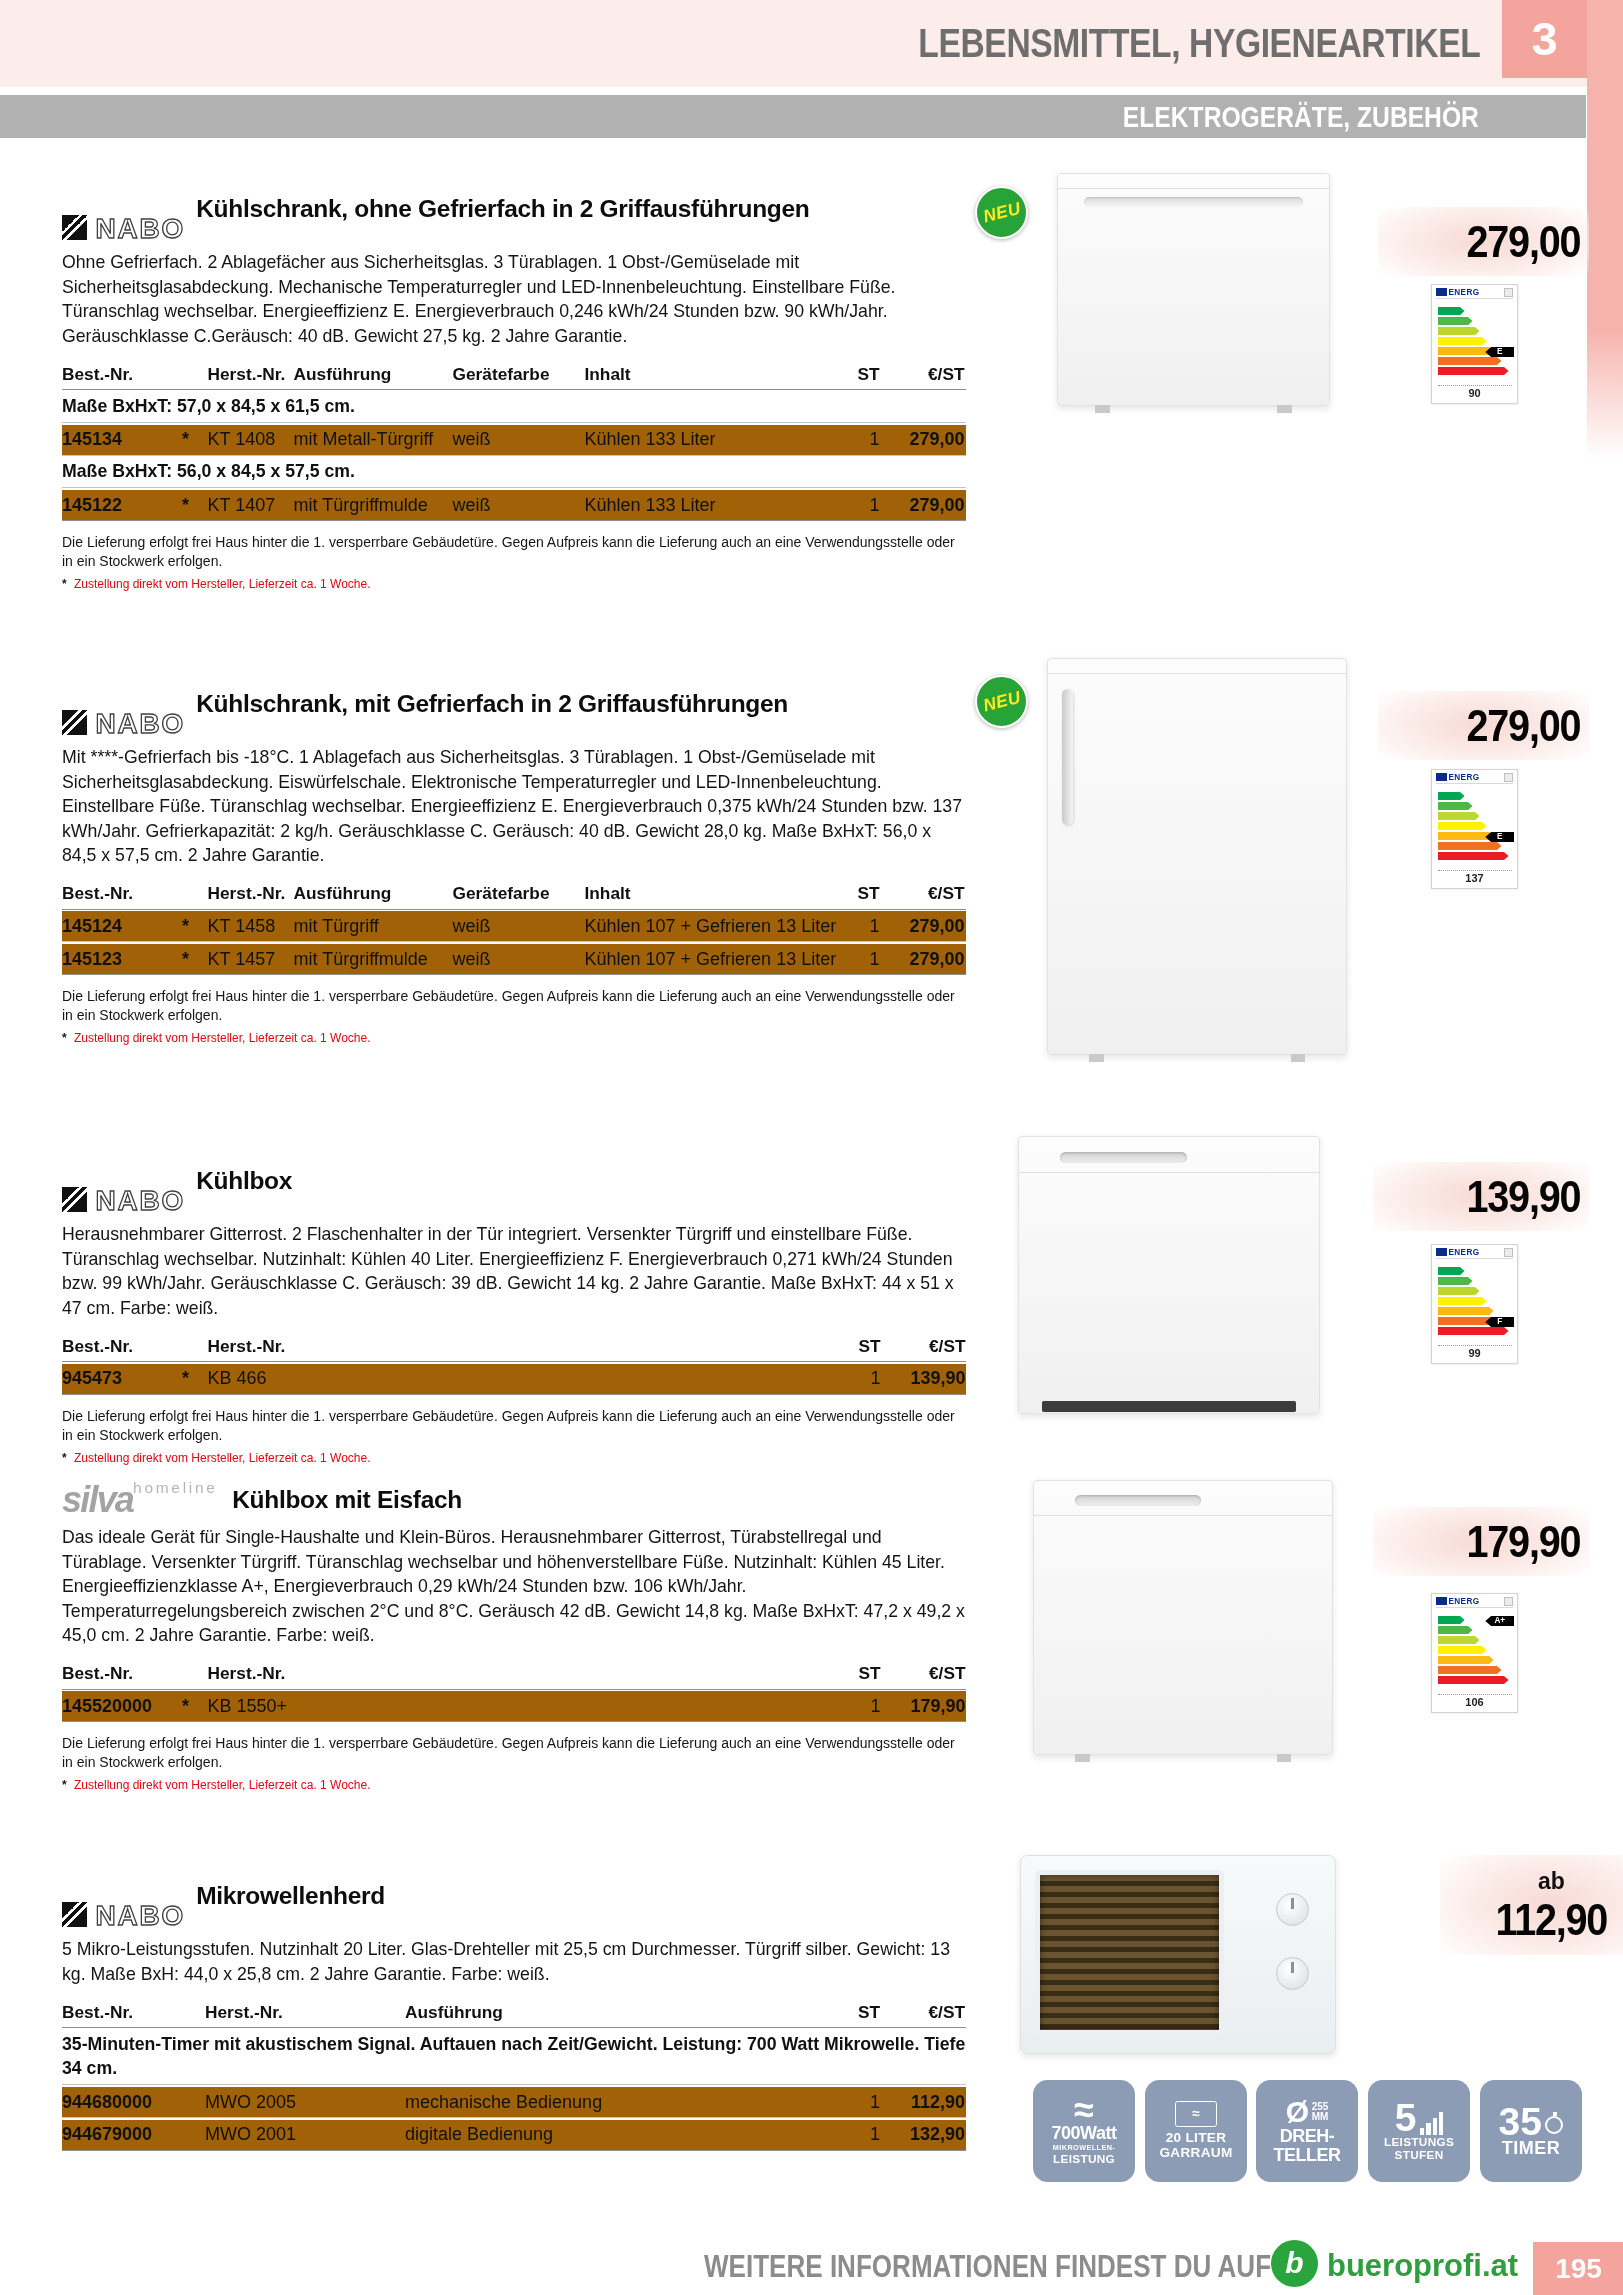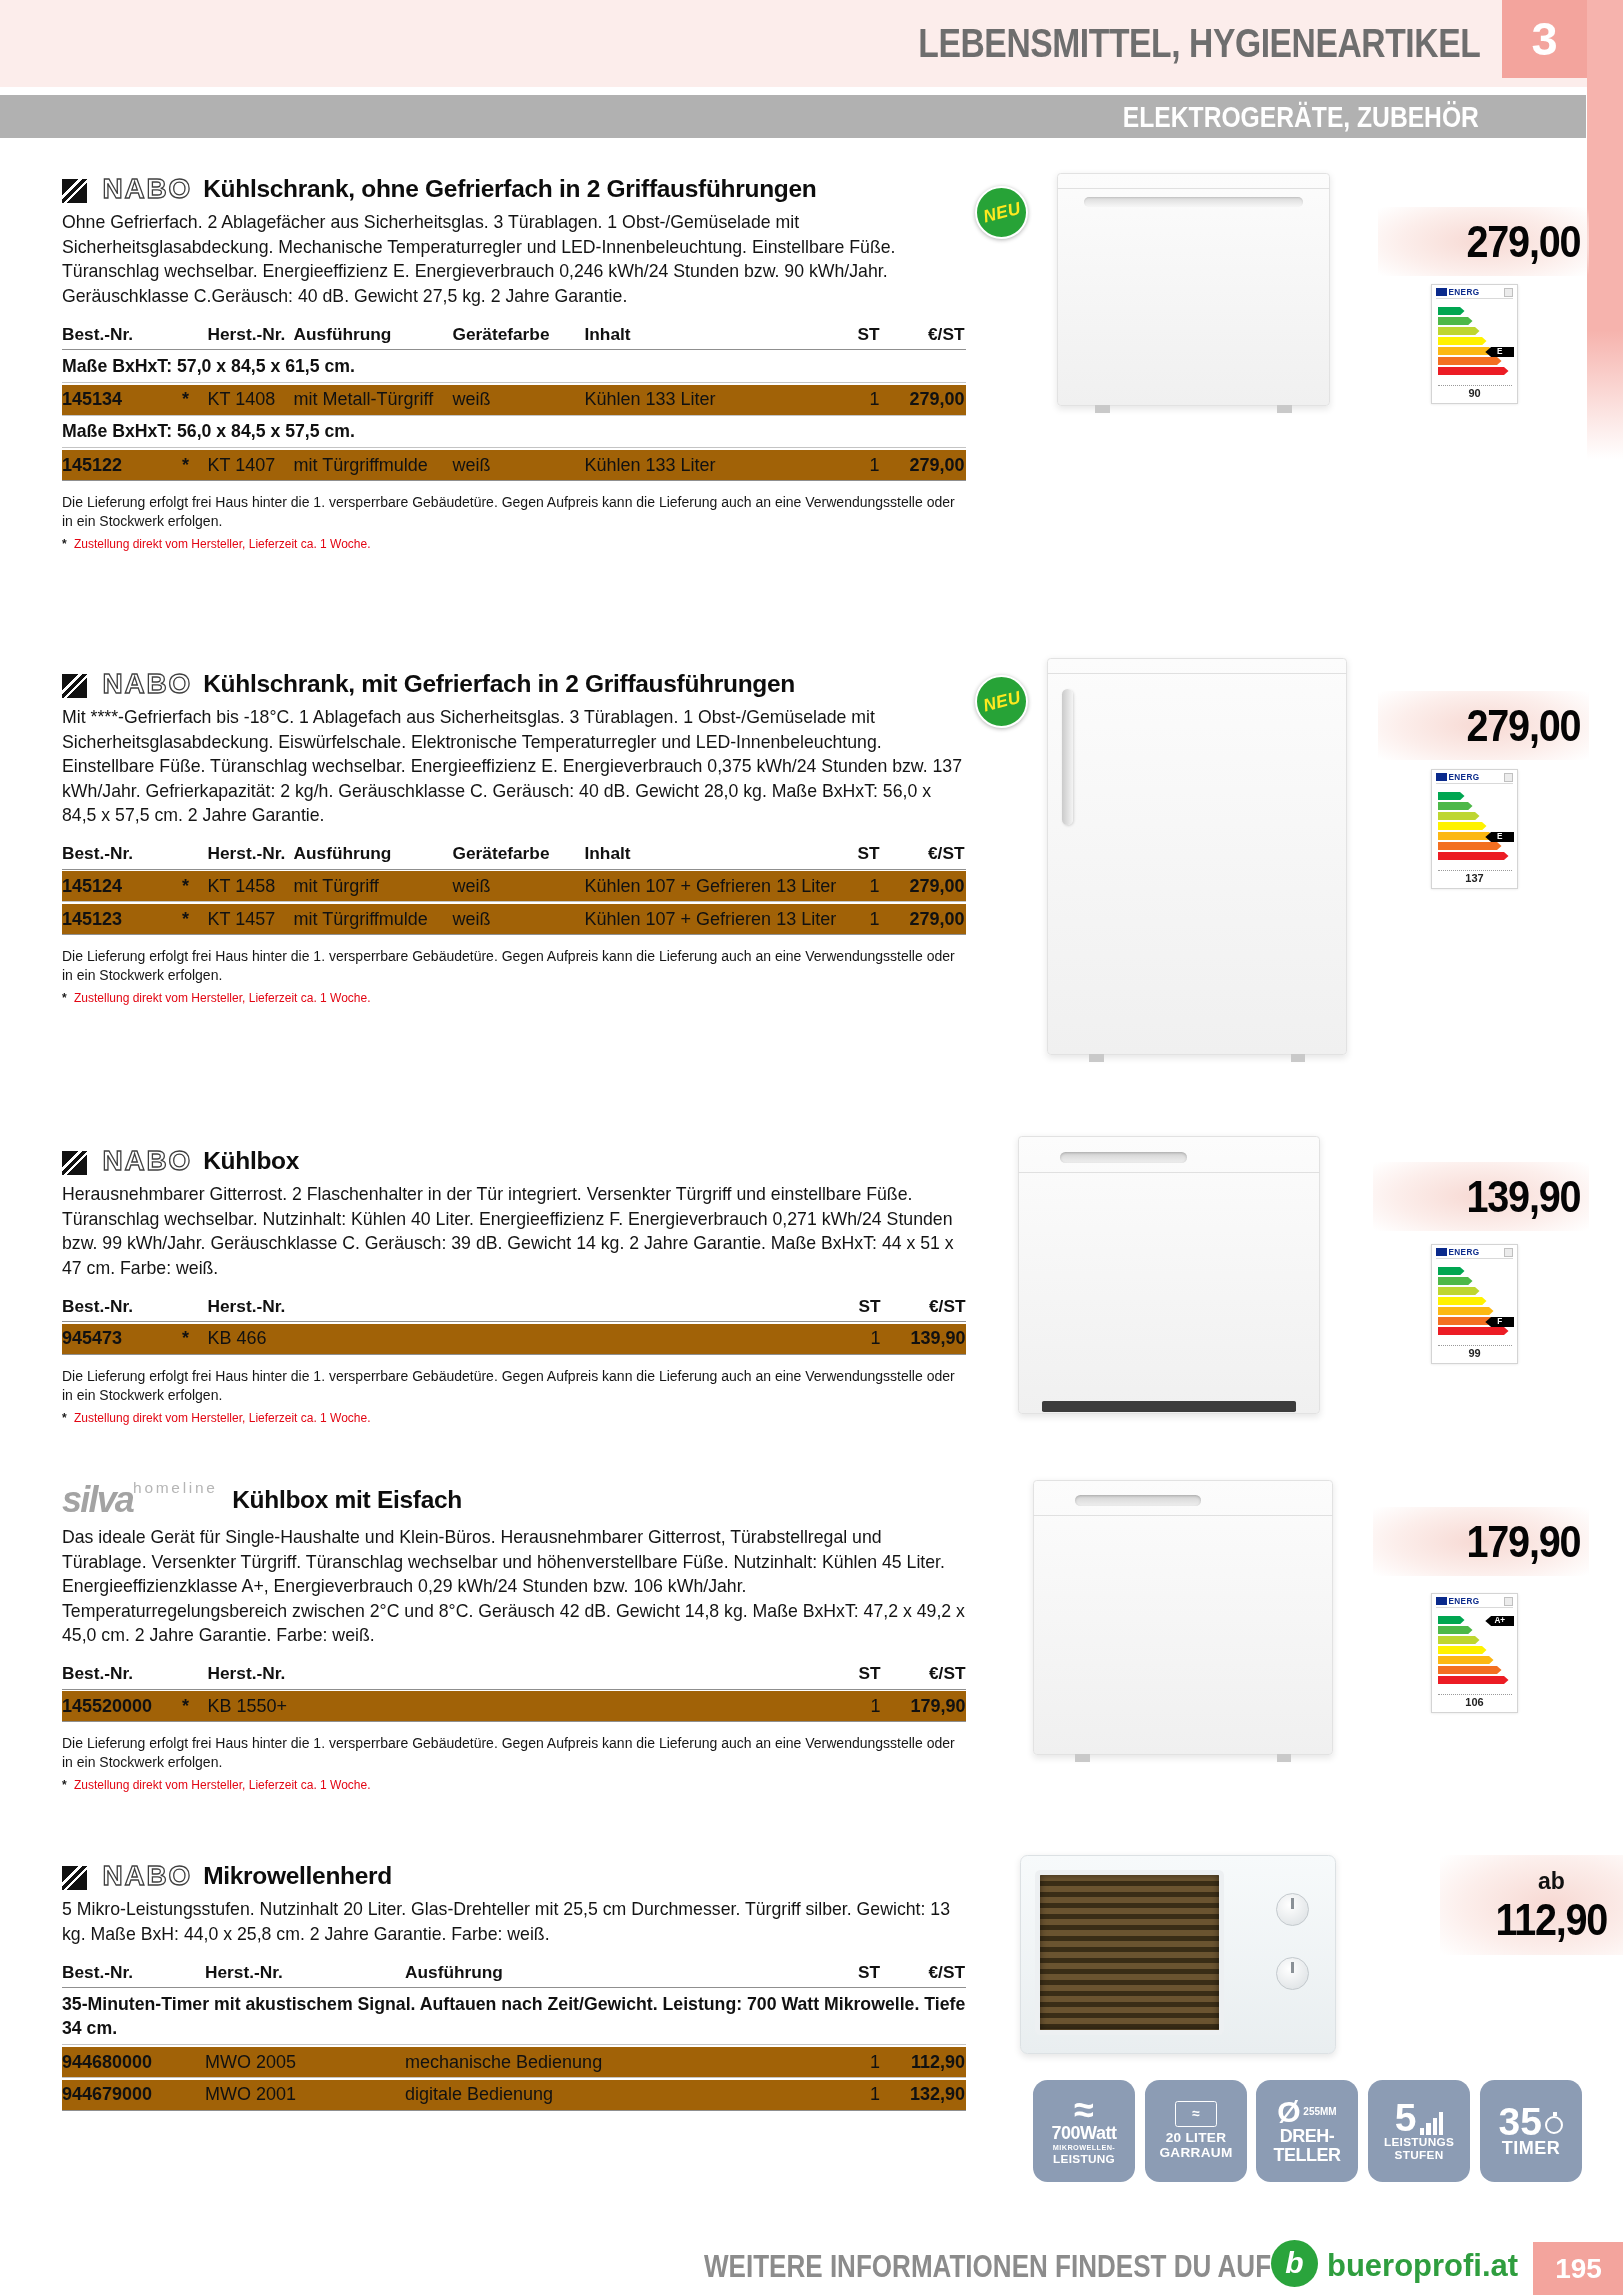--- a/index.html
+++ b/index.html
@@ -18,21 +18,21 @@
           color:#fff; font-size:47px; font-weight:700; text-align:center; line-height:78px; }
   .side-strip { position:absolute; right:0; top:0; width:37px; height:459px;
           background:linear-gradient(180deg,#f6b3ad 0%,#f6b3ad 72%,rgba(246,179,173,0) 100%); }
   .band-gray { position:absolute; left:0; top:95px; width:1586px; height:43px; background:#b1b1b1; }
   .hdr-sub { position:absolute; right:107px; top:5.5px; font-size:29px; font-weight:700; color:#fff;
              white-space:nowrap; transform:scaleX(.85); transform-origin:100% 50%; }
 
   
   .section { position:absolute; left:62px; width:904px; }
   .logo-row { display:flex; align-items:center; gap:11px; margin-bottom:7.3px; }
-  .nabo { display:flex; align-items:flex-end; gap:16px; }
+  .nabo { display:flex; align-items:flex-start; gap:9px;margin-top:40px; }
   .nabo-icon { width:24.5px; height:24.5px; flex:0 0 24.5px;
     background:linear-gradient(135deg,#111 0 34%,#fff 34% 41%,#111 41% 52%,#fff 52% 59%,#111 59% 100%); }
   .nabo-text { font-size:28px; font-weight:600; letter-spacing:1.8px; color:#fff;
     -webkit-text-stroke:1.3px #3f3f3f; line-height:1; }
   .silva { display:flex; flex-direction:row; line-height:1; margin-right:3.6px; }
   .silva-main { font-size:36px; font-weight:700; font-style:italic; color:#a3a3a3; letter-spacing:-1.8px; }
   .silva-sub  { font-size:15.5px; font-weight:400; color:#b5b5b5; letter-spacing:2.7px; margin-top:-1.8px; }
   .sec-title { font-size:24.5px; font-weight:700; color:#0d0d0d; letter-spacing:-0.3px; white-space:nowrap; }
   .desc { font-size:17.7px; line-height:24.5px; margin-bottom:11.8px; color:#141414; }
 
@@ -120,21 +120,21 @@
          font-weight:700; line-height:1.05; }
   .mwb .waves { font-size:36px; line-height:.7; margin-bottom:1.8px; }
   .mwb-main { font-size:18px; letter-spacing:-0.5px; }
   .mwb-tiny { font-size:7.3px; letter-spacing:0.4px; margin-top:1.8px; }
   .mwb-sub { font-size:11.8px; letter-spacing:0.3px; margin-top:0.9px; }
   .mwb-sub.lg { font-size:13.6px; }
   .mw-ic { width:42px; height:25.5px; border:1.8px solid #fff; border-radius:2.7px; display:flex; align-items:center;
            justify-content:center; font-size:13.6px; margin-bottom:3.6px; }
   .mwb-toprow { display:flex; align-items:center; gap:2.7px; }
   .mwb-O { font-size:30px; line-height:1; }
-  .mwb-25col { display:flex; flex-direction:row; font-size:10px; text-align:left; line-height:1; }
+  .mwb-25col { display:flex; flex-direction:column; font-size:10px; text-align:left; line-height:1; }
   .mwb-bigrow { display:flex; align-items:flex-end; gap:3.6px; }
   .mwb-big { font-size:39px; line-height:.9; }
   .bars-ic { display:flex; align-items:flex-end; gap:1.8px; height:23.6px; }
   .bars-ic i { width:4.5px; background:#fff; display:block; }
   .bars-ic .i1{height:7.3px}.bars-ic .i2{height:11.8px}.bars-ic .i3{height:17.3px}.bars-ic .i4{height:23px}
   .clock-ic { position:relative; width:18px; height:18px; border:2.3px solid #fff; border-radius:50%; margin-bottom:5.5px; }
   .clock-ic::before { content:""; position:absolute; top:-5.5px; left:5.5px; width:4.5px; height:3.6px; background:#fff; }
   .mwb-name { font-size:18px; letter-spacing:0.5px; }
 
   

